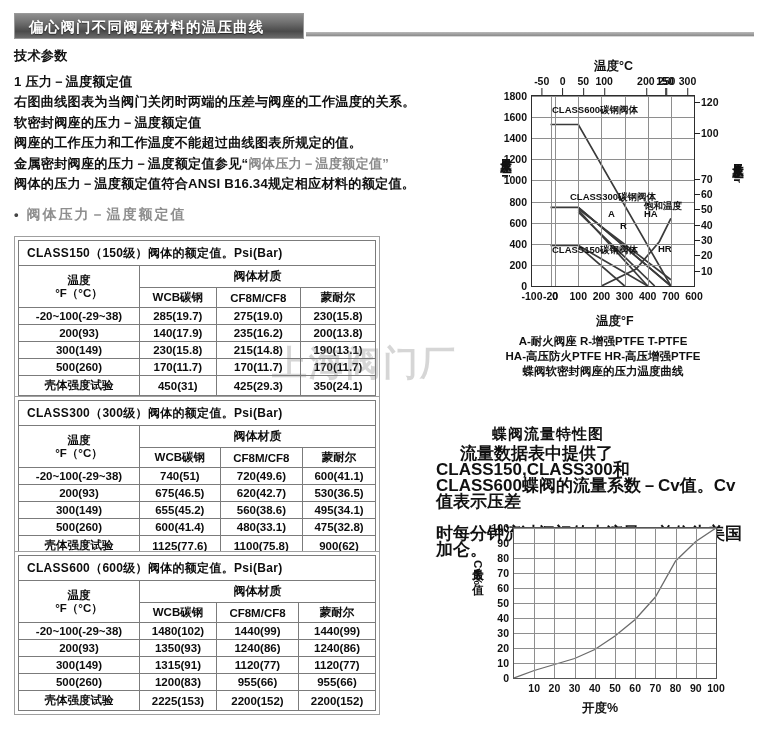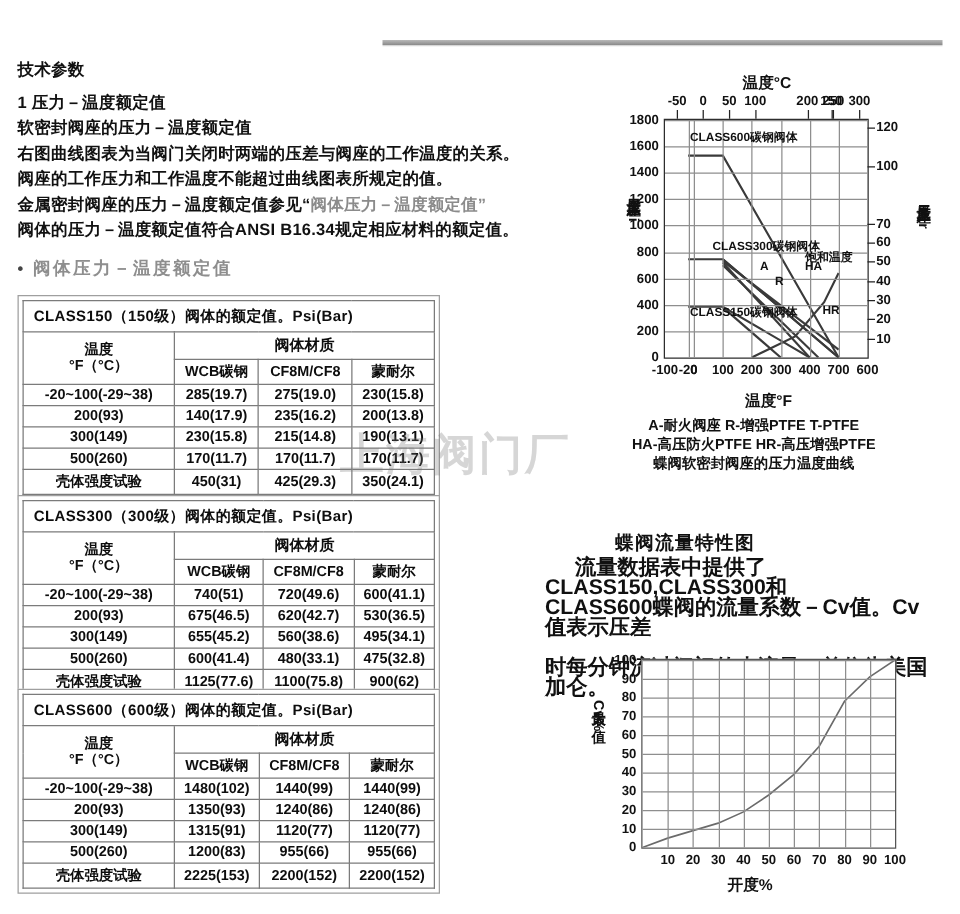--- a/index.html
+++ b/index.html
@@ -65,21 +65,21 @@
     position: absolute; left: 14px; top: 206px;
     font-size: 14px; font-weight: bold;
     color: #8e8e8e; letter-spacing: 2px;
     white-space: nowrap;
   }
   .bullet-dot { color:#444; font-size: 13px; }
 
   
   .tbl-outer {
     position: absolute;
-    width: 338px;
+    width: 366px;
     border: 1px solid #9f9f9f;
     background: #fff;
     padding: 3px;
     box-sizing: border-box;
   }
   table.rating {
     border-collapse: collapse;
     width: 100%;
     font-size: 11.5px;
     font-weight: bold;
@@ -216,29 +216,32 @@
     font-size: 12.5px; font-weight: bold; white-space: nowrap;
   }
   svg { display: block; }
 </style>
 </head>
 <body>
 
 <div class="page">
 
   <div class="header-wrap">
+    <div class="header-bar">
+      <span class="header-title">偏心阀门不同阀座材料的温压曲线</span>
+    </div>
     <div class="header-rule"></div>
     <div class="header-rule-thin"></div>
   </div>
 
   <div class="left-col">
     <div class="para">技术参数</div>
     <div class="para gap">1 压力－温度额定值</div>
+    <div class="para">右图曲线图表为当阀门关闭时两端的压差与阀座的工作温度的关系。</div>
     <div class="para">软密封阀座的压力－温度额定值</div>
-    <div class="para">右图曲线图表为当阀门关闭时两端的压差与阀座的工作温度的关系。</div>
     <div class="para">阀座的工作压力和工作温度不能超过曲线图表所规定的值。</div>
     <div class="para"><span>金属密封阀座的压力－温度额定值参见“</span><span class="muted">阀体压力－温度额定值”</span></div>
     <div class="para">阀体的压力－温度额定值符合ANSI B16.34规定相应材料的额定值。</div>
   </div>
 
   <div class="bullet-line">
     <span class="bullet-dot">•</span>
     <span>阀体压力－温度额定值</span>
   </div>
 

